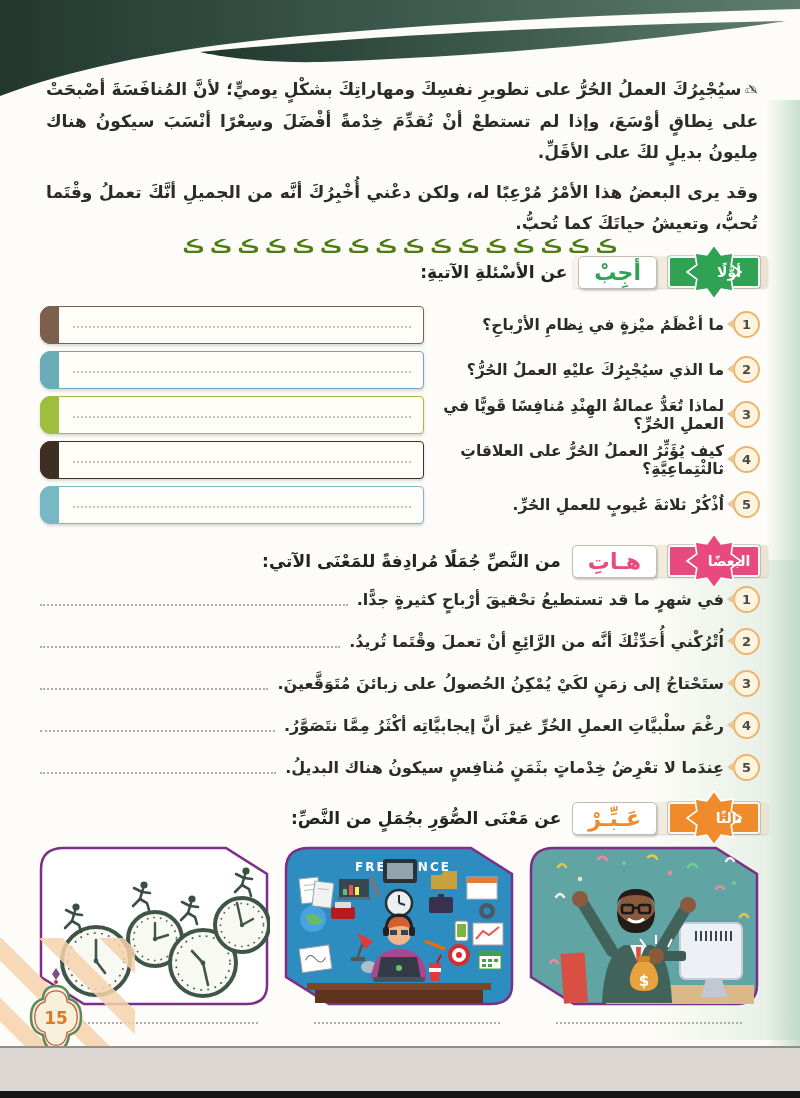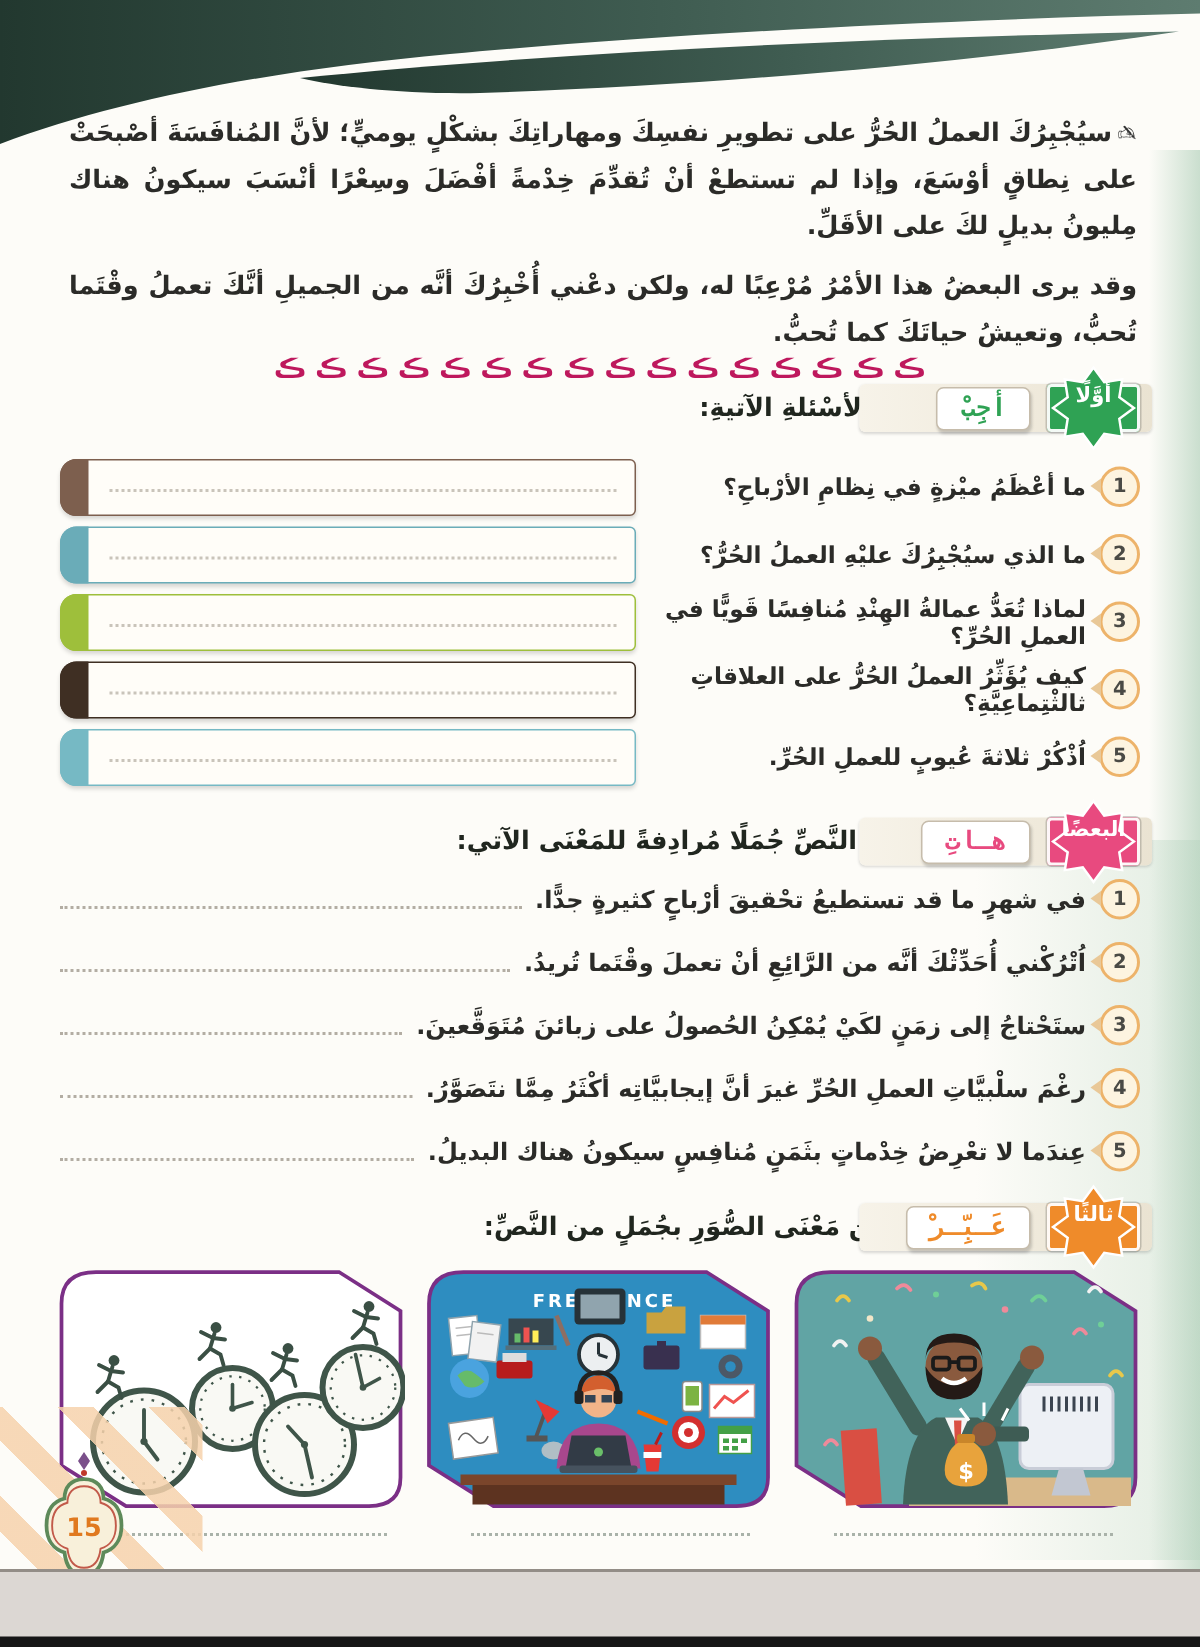--- a/index.html
+++ b/index.html
@@ -14,34 +14,34 @@
   .right-fade{position:absolute;top:100px;right:0;width:34px;height:946px;
     background:linear-gradient(to right,rgba(170,205,182,0),rgba(160,198,172,.55));}
   .bottom-wash{position:absolute;top:560px;right:0;width:150px;height:480px;
     background:linear-gradient(to right,rgba(180,212,192,0),rgba(175,208,185,.35));}
   
   .intro{position:absolute;top:74px;right:42px;left:46px;direction:rtl;}
   .para{margin:0 0 9px 0;font-size:17px;font-weight:bold;line-height:31px;text-align:justify;}
   .pen{display:inline-block;transform:scaleX(-1);font-size:15px;margin-left:4px;color:#333;}
   
   .divider{position:absolute;top:236px;left:0;right:0;text-align:center;direction:rtl;
-    color:#be185d;font-size:17px;font-weight:bold;letter-spacing:1px;}
+    color:#4d7c0f;font-size:17px;font-weight:bold;letter-spacing:1px;}
   
   .sec-header{position:absolute;right:40px;left:40px;height:40px;display:flex;direction:rtl;
     align-items:center;gap:11px;}
   .sec-header::before{content:"";position:absolute;right:-8px;top:4px;width:195px;height:32px;
     background:linear-gradient(to left,#eae3d2,#f7f3e9);border-radius:4px;box-shadow:0 1px 2px rgba(0,0,0,.15);}
   .badge{position:relative;width:62px;height:32px;background:var(--c);border-radius:3px;flex:none;
     box-shadow:inset 0 0 0 2px rgba(255,255,255,.95),0 0 0 1px rgba(0,0,0,.18);
-    display:flex;justify-content:center;}
+    display:flex;align-items:center;justify-content:center;padding-left:30px;}
   .badge svg{position:absolute;width:56px;height:56px;left:50%;top:50%;transform:translate(-50%,-50%);
     overflow:visible;color:var(--c);}
   .badge-text{position:relative;z-index:2;color:#fff;font-weight:bold;font-size:14px;}
   .verb{position:relative;background:#fff;border:1.5px solid #c6bcab;border-radius:5px;flex:none;
-    padding:3px 15px;font-weight:bold;font-size:17px;color:var(--c);box-shadow:1px 2px 2px rgba(0,0,0,.18);font-family:Liberation Mono, monospace;}
+    padding:3px 15px;font-weight:bold;font-size:22px;color:var(--c);box-shadow:1px 2px 2px rgba(0,0,0,.18);}
   .prompt{font-weight:bold;font-size:17px;color:#20261f;}
   
   .q-list{position:absolute;top:306px;right:40px;left:40px;direction:rtl;}
   .q-row{display:flex;align-items:center;margin-bottom:8px;height:37px;}
   .q-head{flex:1;display:flex;align-items:center;gap:9px;font-size:15.5px;font-weight:bold;min-width:0;}
   .num{width:23px;height:23px;border-radius:50%;background:#fdf4e0;border:2px solid #edb36a;
     color:#4a4a45;font-weight:bold;font-size:13px;display:flex;align-items:center;justify-content:center;
     position:relative;flex:none;}
   .num::after{content:"";position:absolute;left:-8px;top:6px;border-top:5px solid transparent;
     border-bottom:5px solid transparent;border-right:7px solid #e9c897;}

